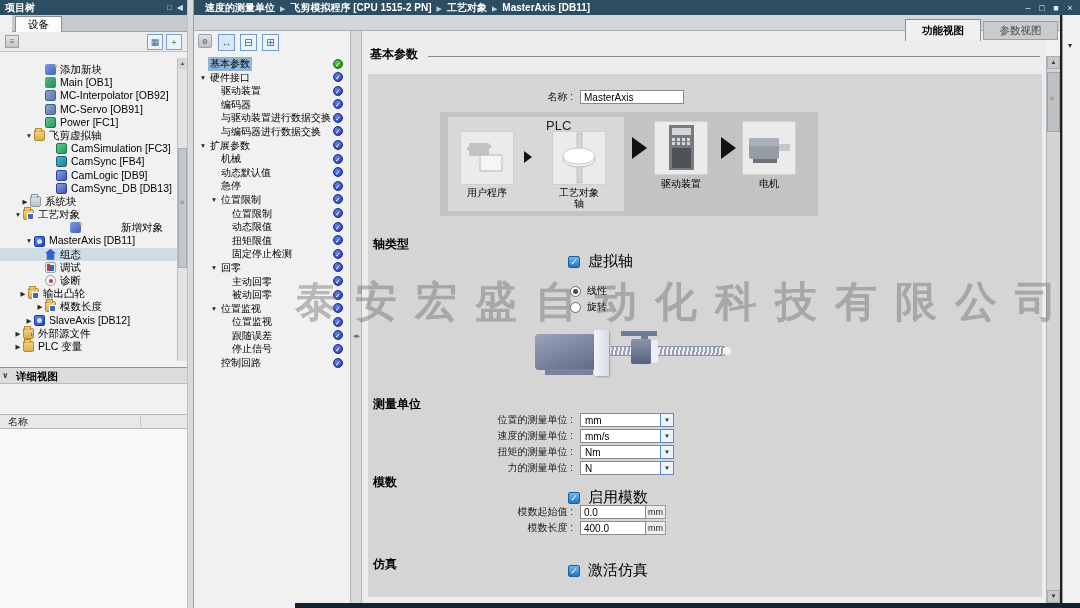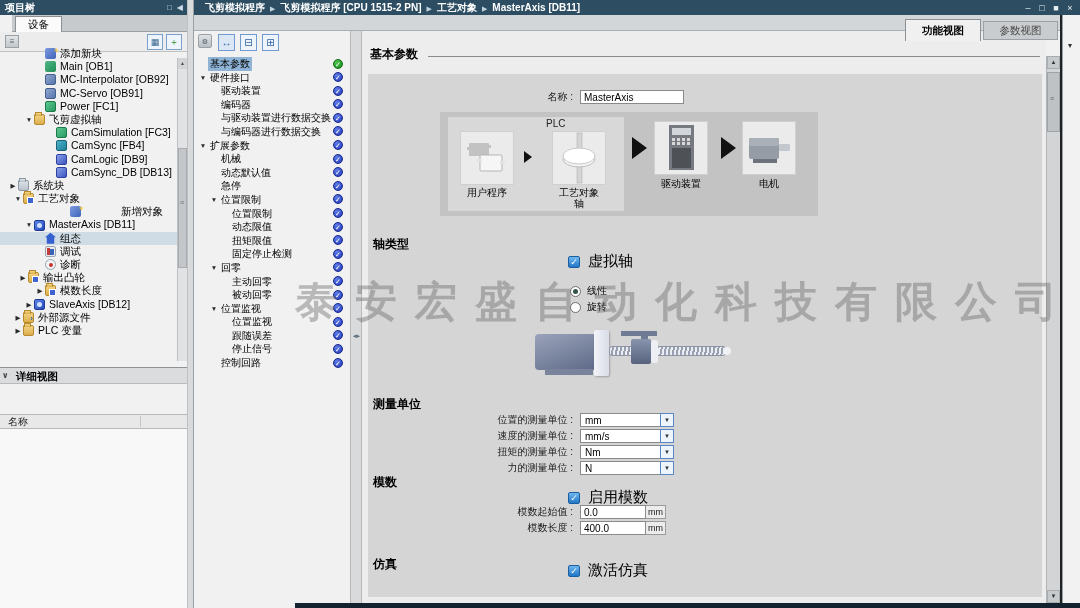--- a/index.html
+++ b/index.html
@@ -23,21 +23,21 @@
 
   
   .left-panel { position:absolute; left:0; top:15px; width:187px; height:593px; background:#f1f1f1; }
   .lp-tabs { height:17px; background:#c7cacd; border-bottom:1px solid #9aa0a4;margin-left:12px; }
   .lp-tab { display:inline-block; margin-left:3px; margin-top:1px; padding:1px 12px 0 12px; height:16px; background:#fbfbfb; border:1px solid #8a8f94; border-bottom:none; font-size:10.5px; cursor:pointer; }
   .lp-toolbar { position:relative; height:20px; background:#ececec; border-bottom:1px solid #c2c2c2; }
   .lp-tool-left { position:absolute; left:5px; top:3px; width:14px; height:13px; background:linear-gradient(#e2e4e6,#c3c7ca); border:1px solid #98a0a6; font-size:8px; line-height:12px; text-align:center; color:#55636e; cursor:pointer; }
   .lp-tool { position:absolute; top:2px; width:16px; height:16px; border:1px solid #7ba0cc; background:#eef4fb; font-size:9px; line-height:14px; text-align:center; color:#3a668f; cursor:pointer; }
   .lp-tool.r2 { right:24px; }
   .lp-tool.r1 { right:5px; color:#2e8b2e; }
-  #project-tree { position:absolute; left:0; top:27px; width:177px; height:303px; padding-top:5px; overflow:hidden; }
+  #project-tree { position:absolute; left:0; top:43px; width:177px; height:303px; padding-top:5px; overflow:hidden; }
   .tree-row { height:13.2px; line-height:13.2px; display:flex; align-items:center; white-space:nowrap; cursor:pointer; }
   .tree-row.selected { background:#cfdce6; }
   .expander { width:10px; flex:none; font-size:6.5px; color:#2a2a2a; text-align:center; }
   .ticon { width:11px; height:11px; flex:none; margin-right:4px; position:relative; border-radius:2px; }
   .tlabel { font-size:10.5px; }
   
   .icon-add-block { background:linear-gradient(135deg,#7d9be0,#3f63b8); }
   .icon-add-block::after, .icon-add-object::after { content:"✶"; position:absolute; right:-3px; top:-4px; color:#f4c430; font-size:7px; }
   .icon-add-object { background:linear-gradient(135deg,#7d9be0,#3f63b8); }
   .icon-ob-block { background:linear-gradient(135deg,#53b98a,#1f8d56); border:1px solid #17704
@@ -99,21 +99,21 @@
   .heading-row .rule { flex:1; border-top:1px solid #8a8a8a; margin-left:10px; margin-top:3px; }
   .inner { position:absolute; left:6px; top:43px; width:674px; height:523px; background:#d5d5d5; }
 
   .name-row { position:absolute; left:0; top:16px; width:100%; display:flex; align-items:center; }
   .flabel { width:212px; text-align:right; font-size:10px; flex:none; padding-right:7px; color:#1a1a1a; }
   .tinput { height:14px; border:1px solid #8a8a8a; background:#fff; font-size:10px; font-family:inherit; padding:0 3px; }
   .name-input { width:104px; }
 
   .diagram { position:absolute; left:72px; top:38px; width:378px; height:104px; background:#c3c3c3; }
   .plcbox { position:absolute; left:8px; top:5px; width:176px; height:94px; background:#d8d8d8; }
-  .plc-label { position:absolute; left:98px; top:1px; font-size:10px; color:#222; }
+  .plc-label { position:absolute; left:98px; top:1px; font-size:13px; color:#222; }
   .tile { position:absolute; width:54px; height:54px; background:#ebebeb; box-shadow:0 0 0 1px #d0d0d0 inset; }
   .t1 { left:12px; top:14px; } .t2 { left:104px; top:14px; }
   .t3 { left:214px; top:9px; } .t4 { left:302px; top:9px; }
   .cap { position:absolute; font-size:10px; color:#000; text-align:center; white-space:pre-line; line-height:11px; }
   .c1 { left:-4px; top:70px; width:86px; }
   .c2 { left:88px; top:70px; width:86px; }
   .c3 { left:206px; top:66px; width:70px; }
   .c4 { left:294px; top:66px; width:70px; }
   .arrow-s { position:absolute; left:76px; top:34px; width:0; height:0; border-left:8px solid #111; border-top:6px solid transparent; border-bottom:6px solid transparent; }
   .arrow-b { position:absolute; width:0; height:0; border-left:15px solid #111; border-top:11px solid transparent; border-bottom:11px solid transparent; }
@@ -165,21 +165,21 @@
 </head>
 <body>
 
 <div class="titlebar-left">
   <span>项目树</span>
   <span class="tb-ics">
     <span>□</span><span>◀</span>
   </span>
 </div>
 <div class="titlebar-main">
-  <div id="breadcrumb" class="bc"><span class="bc-item">飞剪模拟程序</span><span class="bc-sep">▶</span><span class="bc-item">飞剪模拟程序 [CPU 1515-2 PN]</span><span class="bc-sep">▶</span><span class="bc-item">工艺对象</span><span class="bc-sep">▶</span><span class="bc-item">MasterAxis [DB11]</span></div>
+  <div id="breadcrumb" class="bc"><span class="bc-item">速度的测量单位</span><span class="bc-sep">▶</span><span class="bc-item">飞剪模拟程序 [CPU 1515-2 PN]</span><span class="bc-sep">▶</span><span class="bc-item">工艺对象</span><span class="bc-sep">▶</span><span class="bc-item">MasterAxis [DB11]</span></div>
   <div class="win-controls">
     <span>–</span><span>□</span><span>■</span><span>×</span>
   </div>
 </div>
 <div class="v-splitter"></div>
 
 <div class="left-panel">
   <div class="lp-tabs">
     <div class="lp-tab">设备</div>
   </div>
@@ -232,21 +232,21 @@
       <div class="tree-row" style="padding-left: 46px;">
         <span class="expander"></span>
         <span class="ticon icon-db-block"></span>
         <span class="tlabel">CamLogic [DB9]</span>
       </div>
       <div class="tree-row" style="padding-left: 46px;">
         <span class="expander"></span>
         <span class="ticon icon-db-block"></span>
         <span class="tlabel">CamSync_DB [DB13]</span>
       </div>
-      <div class="tree-row" style="padding-left: 8px;">
+      <div class="tree-row" style="padding-left: 20px;">
         <span class="expander">▶</span>
         <span class="ticon icon-sys-folder"></span>
         <span class="tlabel">系统块</span>
       </div>
       <div class="tree-row" style="padding-left: 13px;">
         <span class="expander">▼</span>
         <span class="ticon icon-tech-folder"></span>
         <span class="tlabel">工艺对象</span>
       </div>
       <div class="tree-row" style="padding-left: 24px; gap: 36px;">

